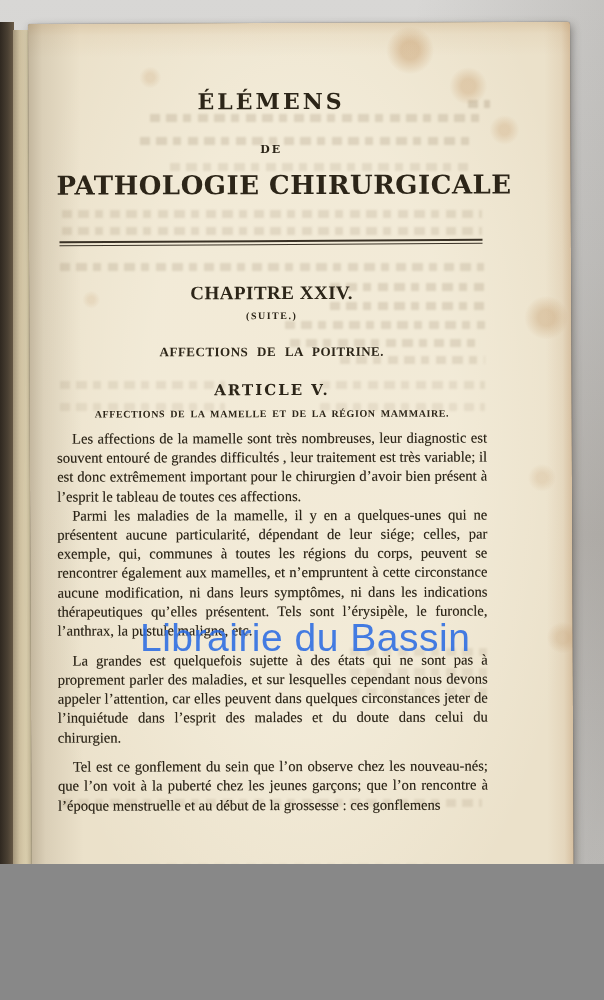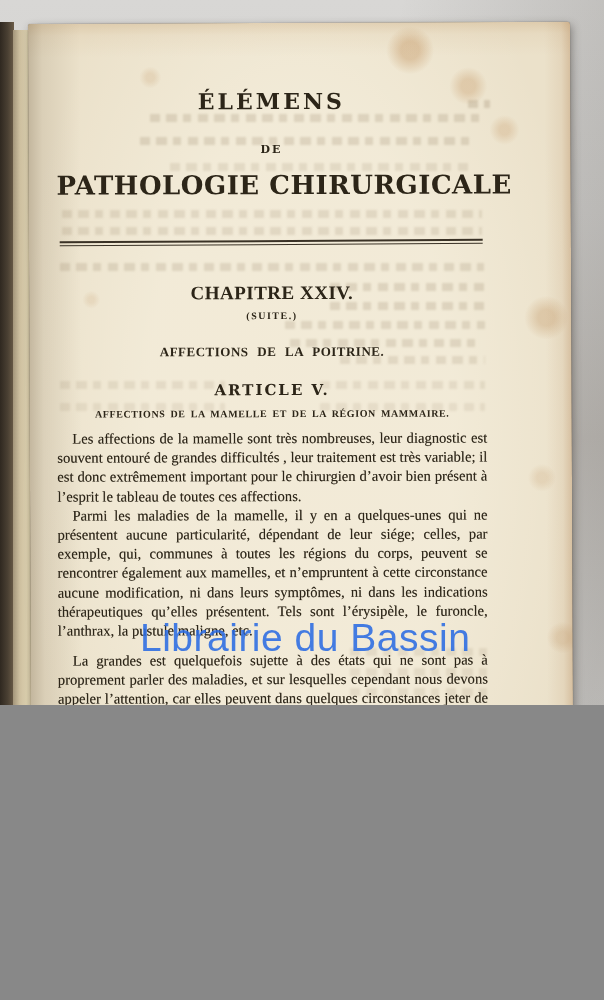--- a/index.html
+++ b/index.html
@@ -1,17 +1,17 @@
 <!DOCTYPE html>
 <html><head>
 <meta charset="utf-8">
 <style>
   html,body{margin:0;padding:0;background:#888;}
   .canvas{
-    position:relative; width:604px; height:705px; overflow:hidden;
+    position:relative; width:604px; height:864px; overflow:hidden;
     font-family:"Liberation Serif", serif;
     background:
       linear-gradient(100deg, rgba(0,0,0,0) 55%, rgba(62,57,50,0.22) 98%),
       linear-gradient(180deg,#d8d7d5 0%,#d3d2d0 30%,#c8c5c1 62%,#dcdbd9 100%);
   }
   
   .spine{
     position:absolute; left:0; top:22px; width:14px; height:978px;
     background:linear-gradient(90deg,#2f2820 0%,#4a4033 55%,#6b5c48 100%);
   }
@@ -140,20 +140,21 @@
     <div class="cblock chapitre">CHAPITRE XXIV.</div>
     <div class="cblock suite">(SUITE.)</div>
     <div class="cblock poitrine">AFFECTIONS DE LA POITRINE.</div>
     <div class="cblock article t-serif-bold">ARTICLE V.</div>
     <div class="cblock articlesub">AFFECTIONS DE LA MAMELLE ET DE LA RÉGION MAMMAIRE.</div>
 
     <div class="body">
       <p class="para"><span>Les affections de la mamelle sont très nombreuses, leur diagnostic est souvent entouré de grandes difficultés , leur traitement est très variable; il est donc extrêmement important pour le chirurgien d’avoir bien présent à l’esprit le tableau de toutes ces affections.</span></p>
       <p class="para"><span>Parmi les maladies de la mamelle, il y en a quelques-unes qui ne présentent aucune particularité, dépendant de leur siége; celles, par exemple, qui, communes à toutes les régions du corps, peuvent se rencontrer également aux mamelles, et n’empruntent à cette circonstance aucune modification, ni dans leurs symptômes, ni dans les indications thérapeutiques qu’elles présentent. Tels sont l’</span><span class="it">érysipèle</span><span>, le </span><span class="it">furoncle</span><span>, l’</span><span class="it">anthrax</span><span>, la </span><span class="it">pustule maligne</span><span>, etc.</span></p>
       <p class="para gap"><span>La grandes est quelquefois sujette à des états qui ne sont pas à proprement parler des maladies, et sur lesquelles cependant nous devons appeler l’attention, car elles peuvent dans quelques circonstances jeter de l’inquiétude dans l’esprit des malades et du doute dans celui du chirurgien.</span></p>
+      <p class="para gap"><span>Tel est </span><span class="it">ce gonflement du sein</span><span> que l’on observe chez les nouveau-nés; que l’on voit à la puberté chez les jeunes garçons;  que l’on rencontre à l’époque menstruelle et au début de la grossesse : ces gonflemens</span></p>
     </div>
 
     <div class="footer-left">IV.</div>
     <div class="footer-right">1</div>
 
   </div>
 
   <div class="watermark">Librairie du Bassin</div>
 
 </div>

